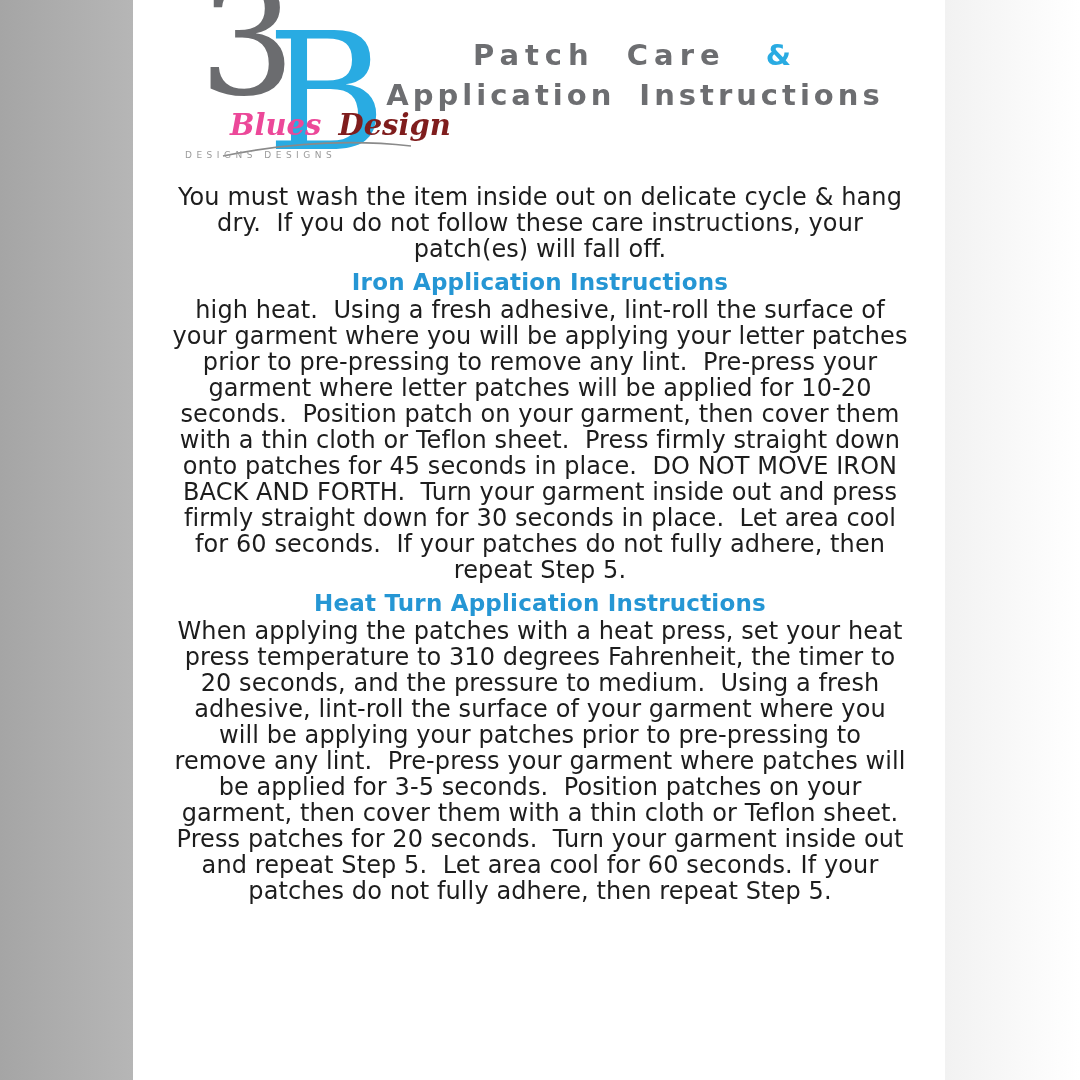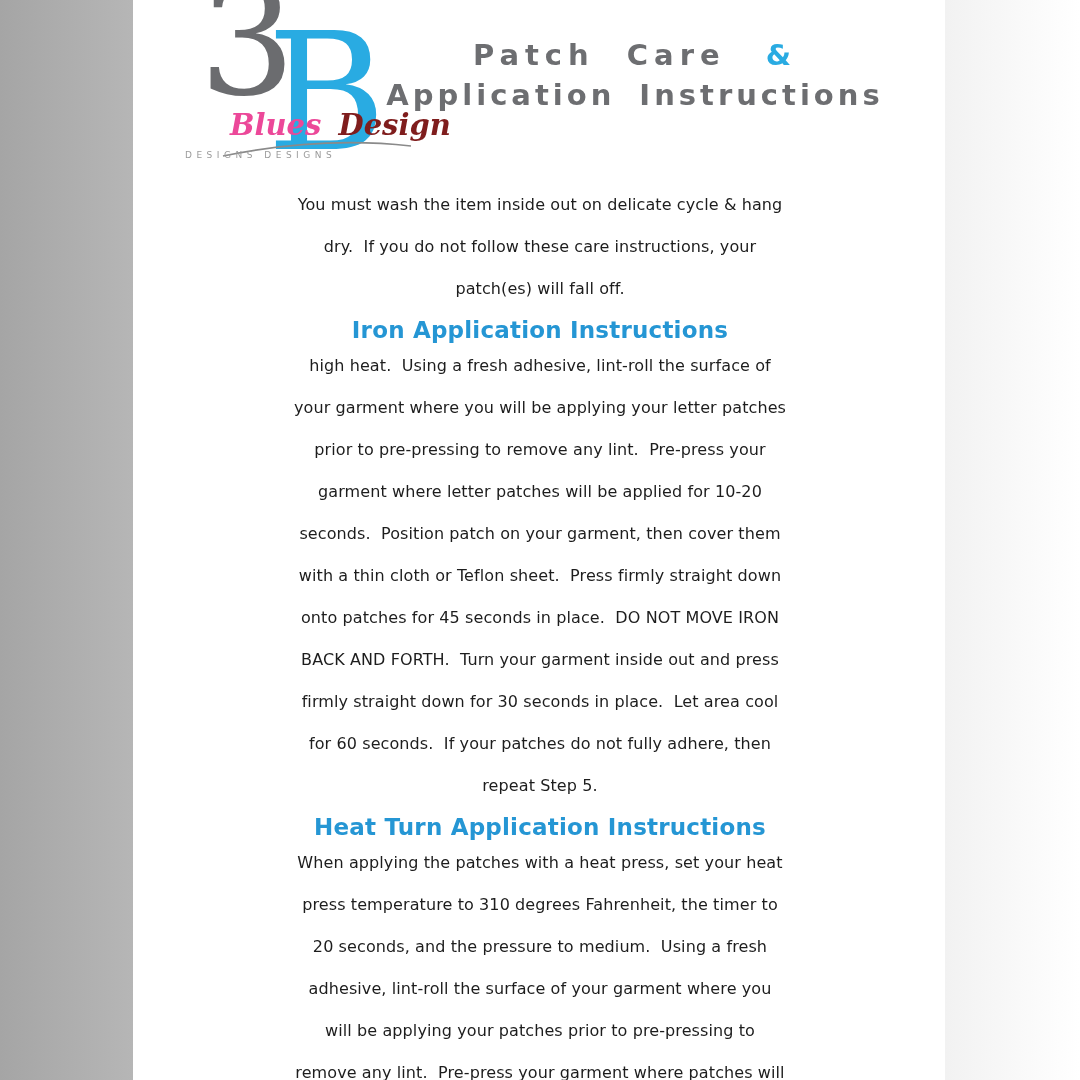--- a/index.html
+++ b/index.html
@@ -52,21 +52,21 @@
 
   
   .content{
     position:absolute;left:0;top:184px;width:814px;text-align:center;color:#1d1d1d;
   }
   .content h2{
     margin:7px 0 2px 0;font-size:23px;font-weight:bold;color:#2596d4;letter-spacing:0.2px;
   }
   .content h2:first-child{margin-top:0;}
   .content p{
-    margin:0;font-size:16px;line-height:42px;white-space:pre-wrap;letter-spacing:0.1px;text-align:center;
+    margin:0;font-size:24px;line-height:26px;white-space:pre-wrap;letter-spacing:0.1px;text-align:center;
   }
   .content p strong{font-weight:normal;}
 </style>
 </head>
 <body>
 
 <div class="canvas">
 
   <div class="left-edge"></div>
 

